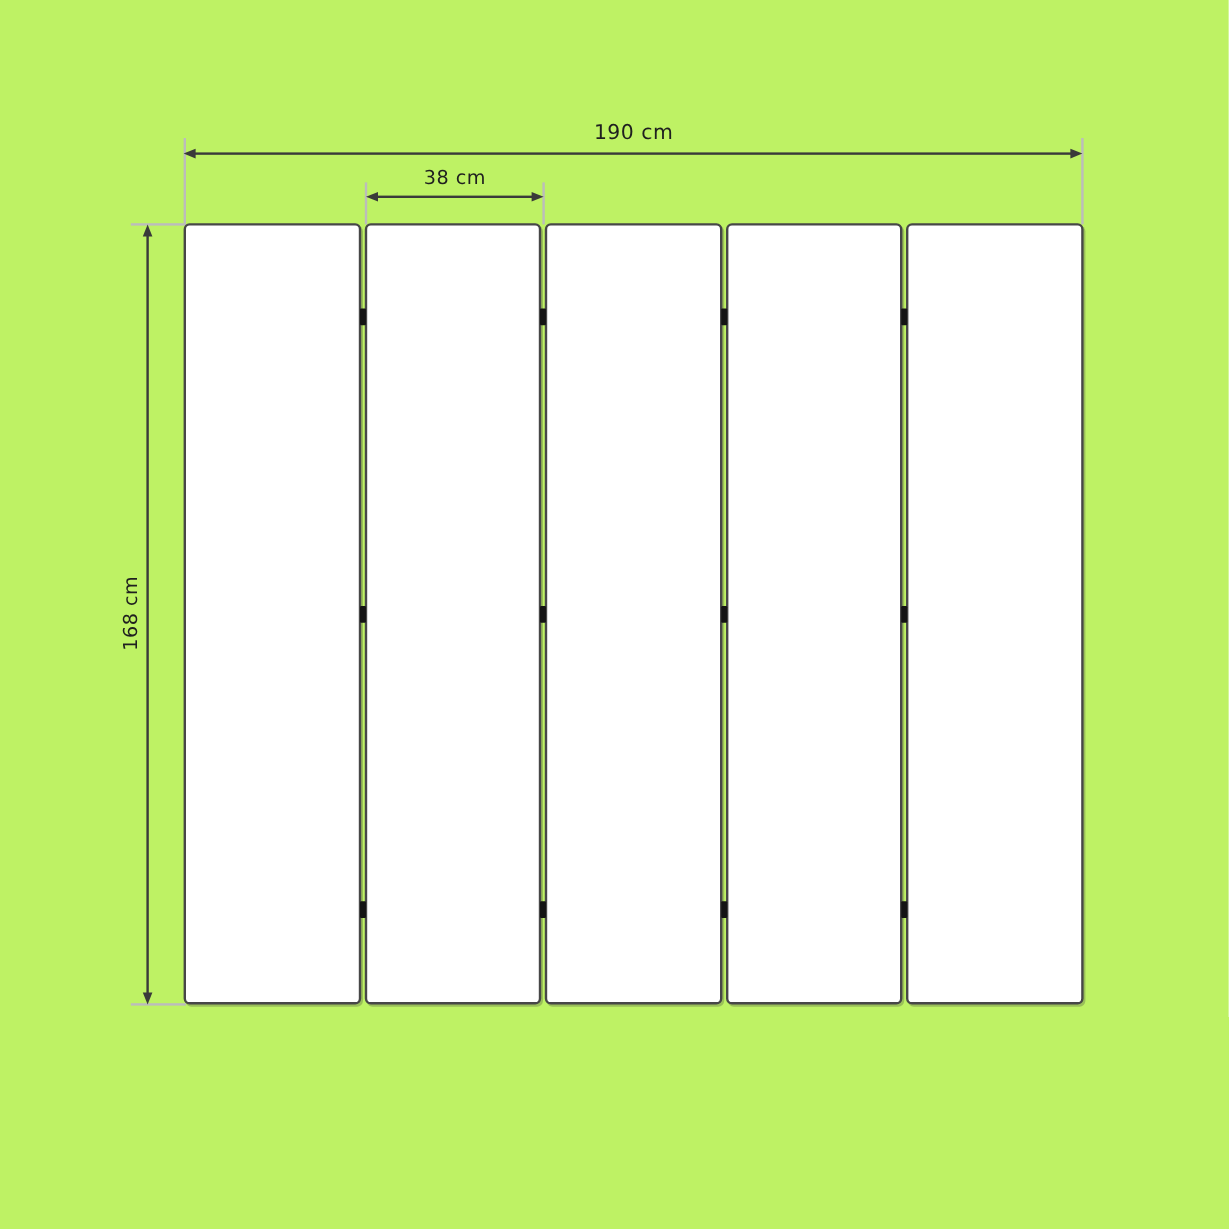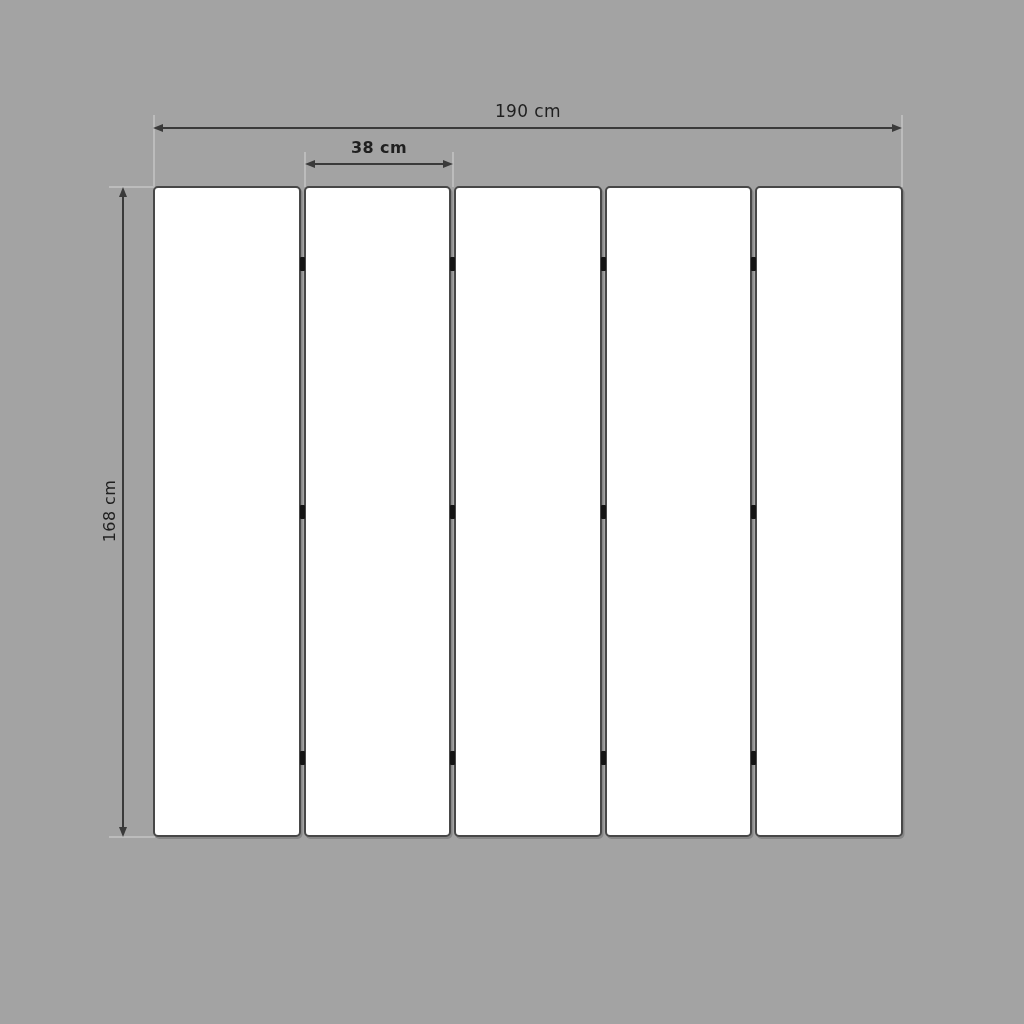--- a/index.html
+++ b/index.html
@@ -1,35 +1,35 @@
 <!DOCTYPE html>
 <html><head>
 <meta charset="utf-8">
 <style>
   html,body{margin:0;padding:0;background:#ffffff;}
   .canvas{
-    position:relative;width:1024px;height:1024px;background:#a3a3a3;
+    position:relative;width:1024px;height:1024px;background:#bef264;
     font-family:"DejaVu Sans","Liberation Sans",sans-serif;color:#1f1f1f;overflow:hidden;
   }
   
   .ext{position:absolute;background:#bcbcbc;}
   .ext.v{width:1.5px;}
   .ext.h{height:1.5px;}
   
   .dimline{position:absolute;background:#3a3a3a;}
   
   .arrow{position:absolute;width:0;height:0;}
   .arr-left {border-top:4.5px solid transparent;border-bottom:4.5px solid transparent;border-right:10px solid #3a3a3a;}
   .arr-right{border-top:4.5px solid transparent;border-bottom:4.5px solid transparent;border-left:10px solid #3a3a3a;}
   .arr-up   {border-left:4.5px solid transparent;border-right:4.5px solid transparent;border-bottom:10px solid #3a3a3a;}
   .arr-down {border-left:4.5px solid transparent;border-right:4.5px solid transparent;border-top:10px solid #3a3a3a;}
   
   .dim-label{position:absolute;color:#1f1f1f;letter-spacing:0.4px;white-space:nowrap;}
   .label-total{left:153px;top:101px;width:750px;text-align:center;font-size:17px;}
-  .label-panel{left:303px;top:138px;width:152px;text-align:center;font-size:16px;font-weight:bold;}
+  .label-panel{left:303px;top:138px;width:152px;text-align:center;font-size:16px;}
   .label-height{left:109px;top:511px;transform:translate(-50%,-50%) rotate(-90deg);font-size:16px;}
   
   .panels{position:absolute;left:153px;top:186px;width:750px;height:651px;display:flex;gap:3px;}
   .panel{
     flex:1;background:#ffffff;border:2px solid #474747;border-radius:5px;
     box-shadow:1.5px 2px 0 rgba(60,60,60,0.28);
   }
   .hinge{position:absolute;width:5px;height:14px;background:#141414;border-radius:1px;}
 </style>
 </head>

